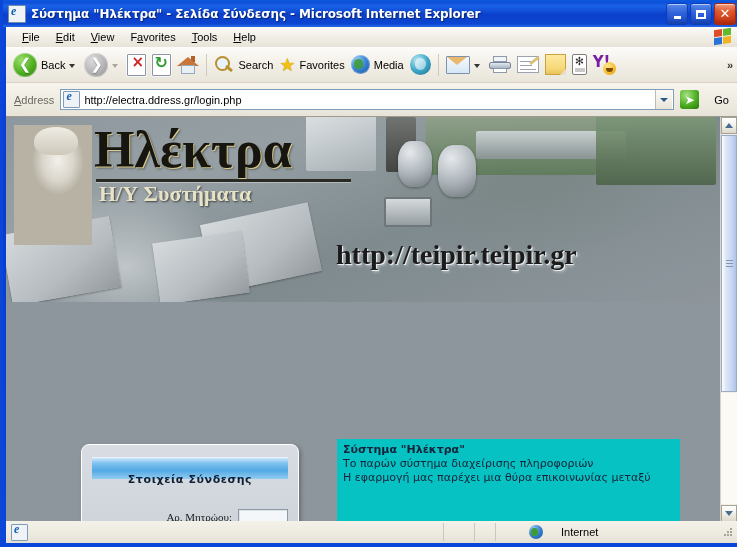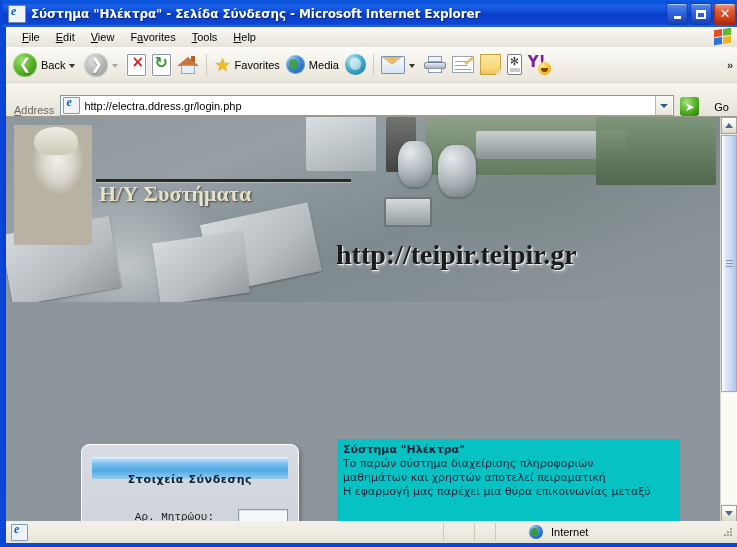--- a/index.html
+++ b/index.html
@@ -127,21 +127,21 @@
   .msgr .b{position:absolute;left:2px;bottom:2px;width:10px;height:4px;background:#C9C9C9;}
   .yah{width:23px;height:20px;position:relative;}
   .yah .y{position:absolute;left:0;top:-2px;color:#7B1FA2;font-weight:bold;font-size:15px;font-family:"DejaVu Sans",sans-serif;}
   .yah .face{position:absolute;right:0;bottom:0;width:13px;height:13px;border-radius:50%;background:radial-gradient(circle at 35% 30%,#FFE98A 0%,#F2B21C 70%,#C98A08 100%);}
   .yah .face:after{content:"";position:absolute;left:3px;top:6px;width:7px;height:4px;background:#7A4A00;border-radius:0 0 4px 4px;}
   .chev{margin-left:auto;margin-right:4px;font-size:11px;color:#333;font-weight:bold;}
   
   #addrbar{
     position:absolute;left:0;top:56px;width:731px;height:33px;
     background:linear-gradient(180deg,#F7F4ED 0%,#EFECE3 50%,#E7E3D8 100%);
-    display:flex;align-items:flex-end;box-sizing:border-box;padding:0 4px;
+    display:flex;align-items:center;box-sizing:border-box;padding:0 4px;
   }
   #addr-label{font-size:11px;color:#6C6A60;margin:0 6px 0 4px;white-space:nowrap;}
   #addr-field{
     flex:1;height:21px;background:#fff;border:1px solid #7F9DB9;
     display:flex;align-items:center;box-sizing:border-box;position:relative;
   }
   #addr-ie{
     width:15px;height:15px;margin-left:2px;margin-right:4px;flex:none;position:relative;
     background:#EFF3F7;border:1px solid #7E9CB6;border-radius:1px;
   }
@@ -223,21 +223,21 @@
     border-top:1px solid #e9f5fd;
     display:flex;align-items:center;justify-content:center;box-sizing:border-box;
   }
   #login-header span{
     font-size:11px;font-weight:bold;color:#0d1f33;letter-spacing:.6px;
     font-family:"DejaVu Sans","Liberation Sans",sans-serif;
     margin-top:22px;
   }
   .frow{position:absolute;display:flex;align-items:center;}
   #row-am{left:14px;top:64px;width:192px;justify-content:flex-end;}
-  .flabel{font-size:11px;color:#1a1a1a;margin-right:24px;white-space:nowrap;font-family:Liberation Mono, monospace;}
+  .flabel{font-size:11px;color:#1a1a1a;margin-right:6px;white-space:nowrap;font-family:Liberation Serif, serif;}
   .finput{
     height:16px;background:#f4f7fa;border:1px solid #8a9aa8;box-sizing:border-box;
     box-shadow:inset 1px 1px 0 rgba(0,0,0,.08);
   }
   #in-am{width:50px;}
   
   #info-panel{
     position:absolute;left:331px;top:322px;width:343px;height:184px;
     background:#06C2C2;
     padding:4px 6px 0 6px;box-sizing:border-box;
@@ -285,21 +285,21 @@
   #sb-text{flex:1;font-size:11px;color:#000;padding-left:6px;}
   .sb-cell{height:18px;border-left:1px solid #CBC7BB;}
   #sb-c1{width:30px;}
   #sb-c2{width:20px;}
   #sb-zone{
     height:18px;border-left:1px solid #CBC7BB;width:226px;
     display:flex;align-items:center;padding-left:33px;box-sizing:border-box;
   }
   #sb-zone .gl{width:14px;height:14px;border-radius:50%;background:radial-gradient(circle at 33% 28%,#9CD0F5 0%,#3B86D6 45%,#14509B 100%);position:relative;flex:none;}
   #sb-zone .gl:after{content:"";position:absolute;left:2px;top:3px;width:7px;height:8px;background:#3F9B38;border-radius:45%;}
-  #sb-zone .t{font-size:11px;color:#000;margin-left:8px;}
+  #sb-zone .t{font-size:11px;color:#000;margin-left:18px;}
   #sb-grip{width:14px;height:14px;margin-left:auto;margin-right:2px;position:relative;}
   #sb-grip i{position:absolute;width:2px;height:2px;background:#A9A393;}
 </style>
 </head>
 <body>
 
 <div id="window">
 
   <div id="titlebar">
     <div class="ico"></div>
@@ -356,20 +356,27 @@
         </div>
       <div class="tb">
         <div class="home">
             <span class="chim"></span>
             <span class="roof"></span>
             <span class="body"></span>
           </div>
       </div>
       <div class="tb-sep"></div>
       <div class="tb">
+        <div class="mag">
+            <span class="lens"></span>
+            <span class="hdl"></span>
+          </div>
+        <span class="lbl">Search</span>
+      </div>
+      <div class="tb">
         <span class="star">★</span>
         <span class="lbl">Favorites</span>
       </div>
       <div class="tb">
         <div class="globe"></div>
         <span class="lbl">Media</span>
       </div>
       <div class="tb">
           <div class="msn"></div>
         </div>
@@ -439,41 +446,41 @@
         <div class="pcb" style="left:470px;top:14px;width:150px;height:28px;background:linear-gradient(180deg,#cfd6d8,#8d9598);"></div>
         <div class="pcb" style="left:590px;top:-2px;width:120px;height:70px;background:linear-gradient(180deg,#7e9878,#4c6348);"></div>
         <div class="cap" style="left:392px;top:24px;width:34px;height:46px;border-radius:40%;"></div>
         <div class="cap" style="left:432px;top:28px;width:38px;height:52px;border-radius:40%;"></div>
         <div class="pcb" style="left:378px;top:80px;width:44px;height:26px;background:linear-gradient(180deg,#dfe3e5,#98a0a4);border:2px solid #6c7478;"></div>
         <div class="key" style="left:200px;top:96px;width:110px;height:70px;transform:rotate(-12deg);"></div>
         <div class="key" style="left:150px;top:120px;width:90px;height:62px;transform:rotate(-8deg);"></div>
         <div class="key" style="left:0px;top:108px;width:110px;height:72px;transform:rotate(-10deg);"></div>
 
         <div id="statue"></div>
+        <div id="banner-title">Ηλέκτρα</div>
         <div id="banner-rule"></div>
         <div id="banner-sub1">Η/Υ Συστήματα</div>
         <div id="banner-url">http://teipir.teipir.gr</div>
       </div>
 
       <div id="login-panel">
         <div id="login-header">
           <span>Στοιχεία Σύνδεσης</span>
         </div>
 
         <div class="frow" id="row-am">
           <span class="flabel">Αρ. Μητρώου:</span>
           <div class="finput" id="in-am"></div>
         </div>
 
       </div>
 
       <div id="info-panel">
         <div id="info-title">Σύστημα "Ηλέκτρα"</div>
         <div class="info-line">Το παρών σύστημα διαχείρισης πληροφοριών</div>
-        <div class="info-line">μαθημάτων και χρηστών αποτελεί πειραματική</div>
         <div class="info-line">Η εφαρμογή μας παρέχει μια θύρα επικοινωνίας μεταξύ</div>
 
       </div>
     </div>
 
     <div id="vscroll">
       <div class="sbtn" id="sb-up">
           <span class="a"></span>
         </div>
       <div id="sb-track-low"></div>

